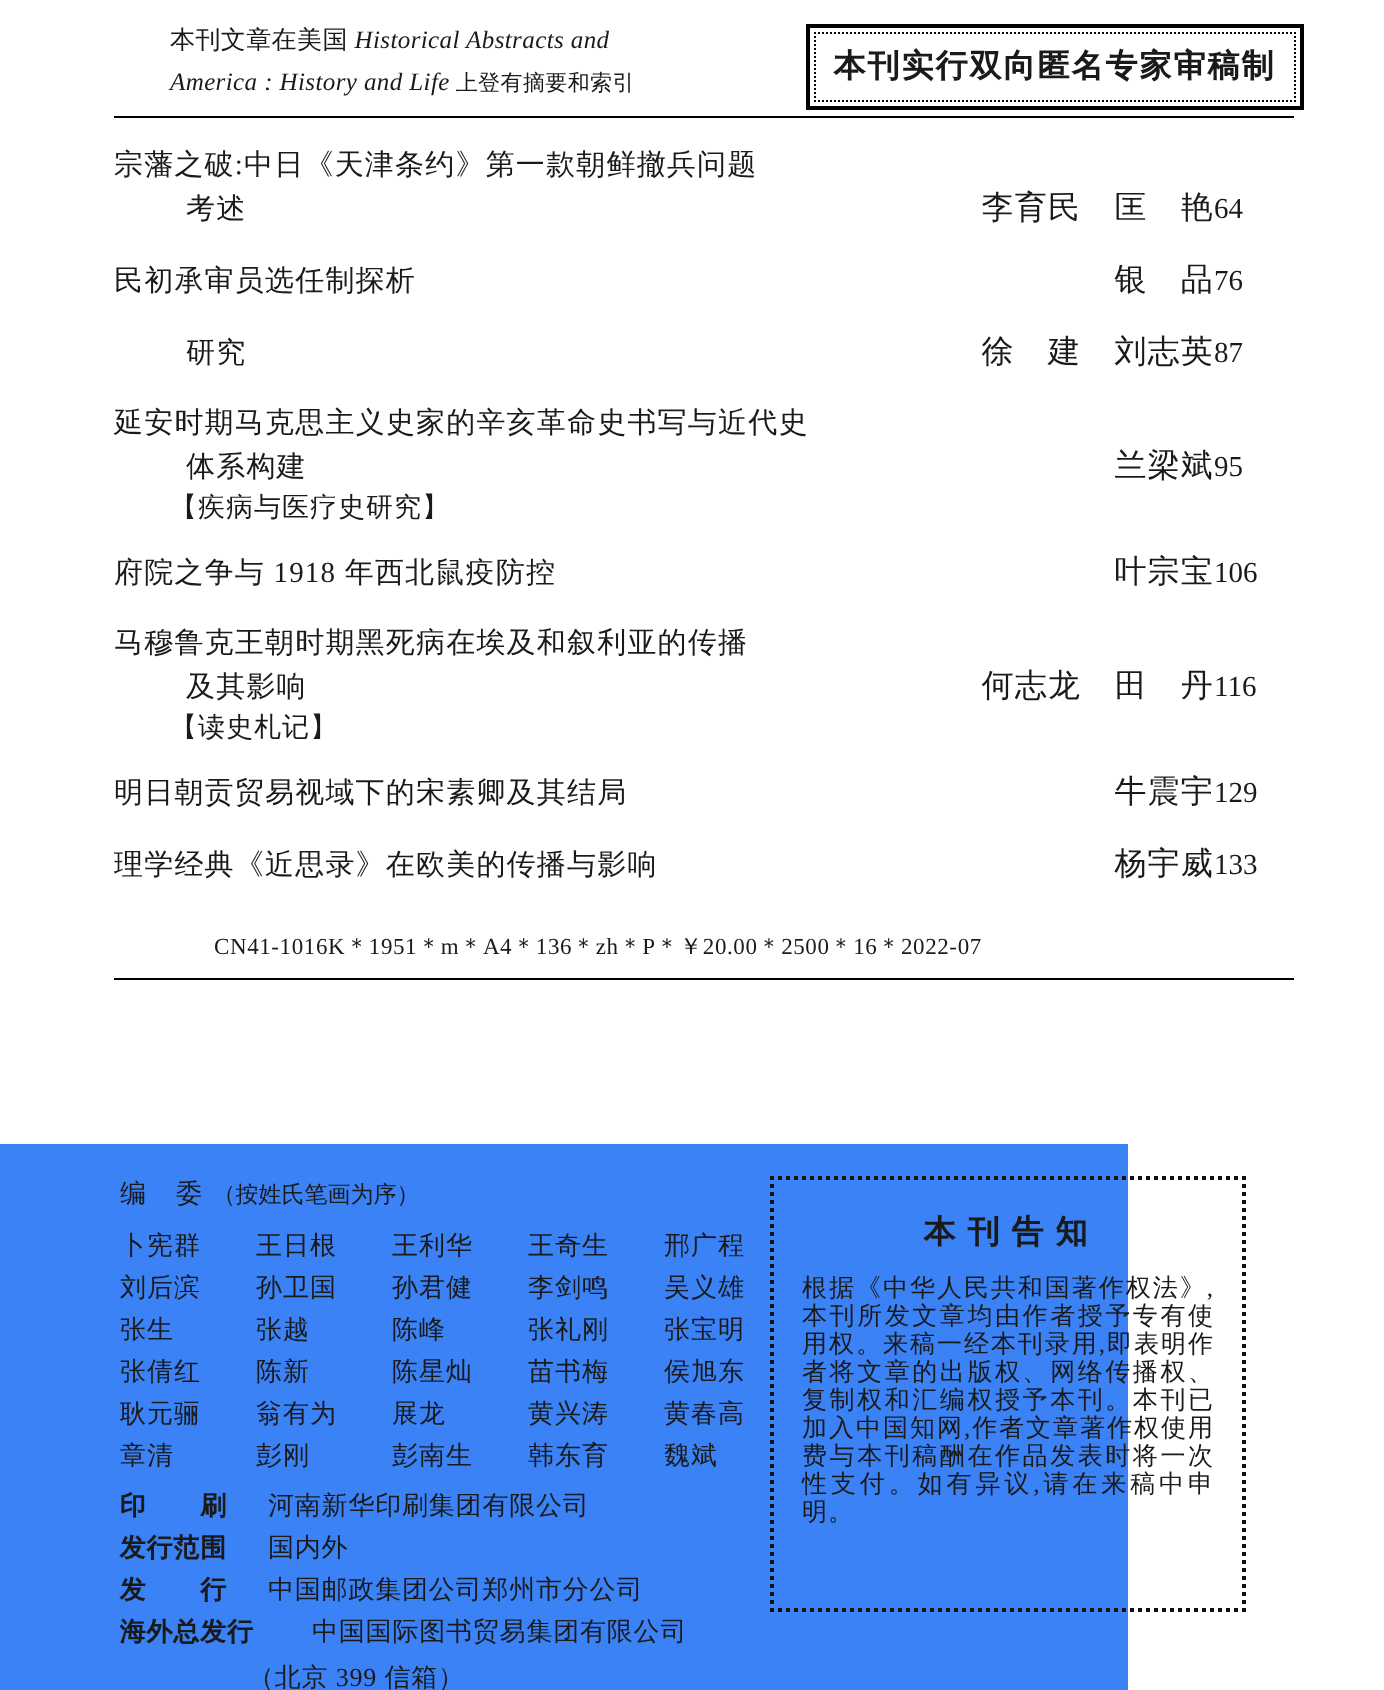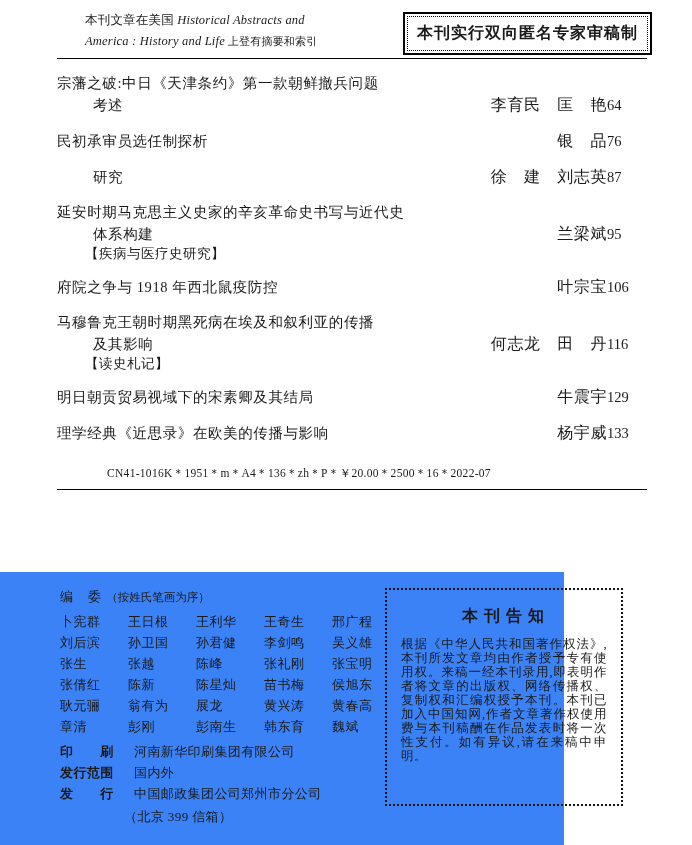--- a/index.html
+++ b/index.html
@@ -337,20 +337,23 @@
       <div class="pub-block">
         <div class="pub-row">
           <span class="lbl w2">印　　刷</span><span>河南新华印刷集团有限公司</span>
         </div>
         <div class="pub-row">
           <span class="lbl w3">发行范围</span><span>国内外</span>
         </div>
         <div class="pub-row">
           <span class="lbl w4">发　　行</span><span>中国邮政集团公司郑州市分公司</span>
         </div>
+        <div class="pub-row">
+          <span class="lbl w5">海外总发行</span><span>中国国际图书贸易集团有限公司</span>
+        </div>
         <div class="postal">（北京 399 信箱）</div>
       </div>
     </div>
 
     <div class="notice">
       <div class="notice-title">本刊告知</div>
       <div class="notice-body">根据《中华人民共和国著作权法》,本刊所发文章均由作者授予专有使用权。来稿一经本刊录用,即表明作者将文章的出版权、网络传播权、复制权和汇编权授予本刊。本刊已加入中国知网,作者文章著作权使用费与本刊稿酬在作品发表时将一次性支付。如有异议,请在来稿中申明。</div>
     </div>
   </div>
 

